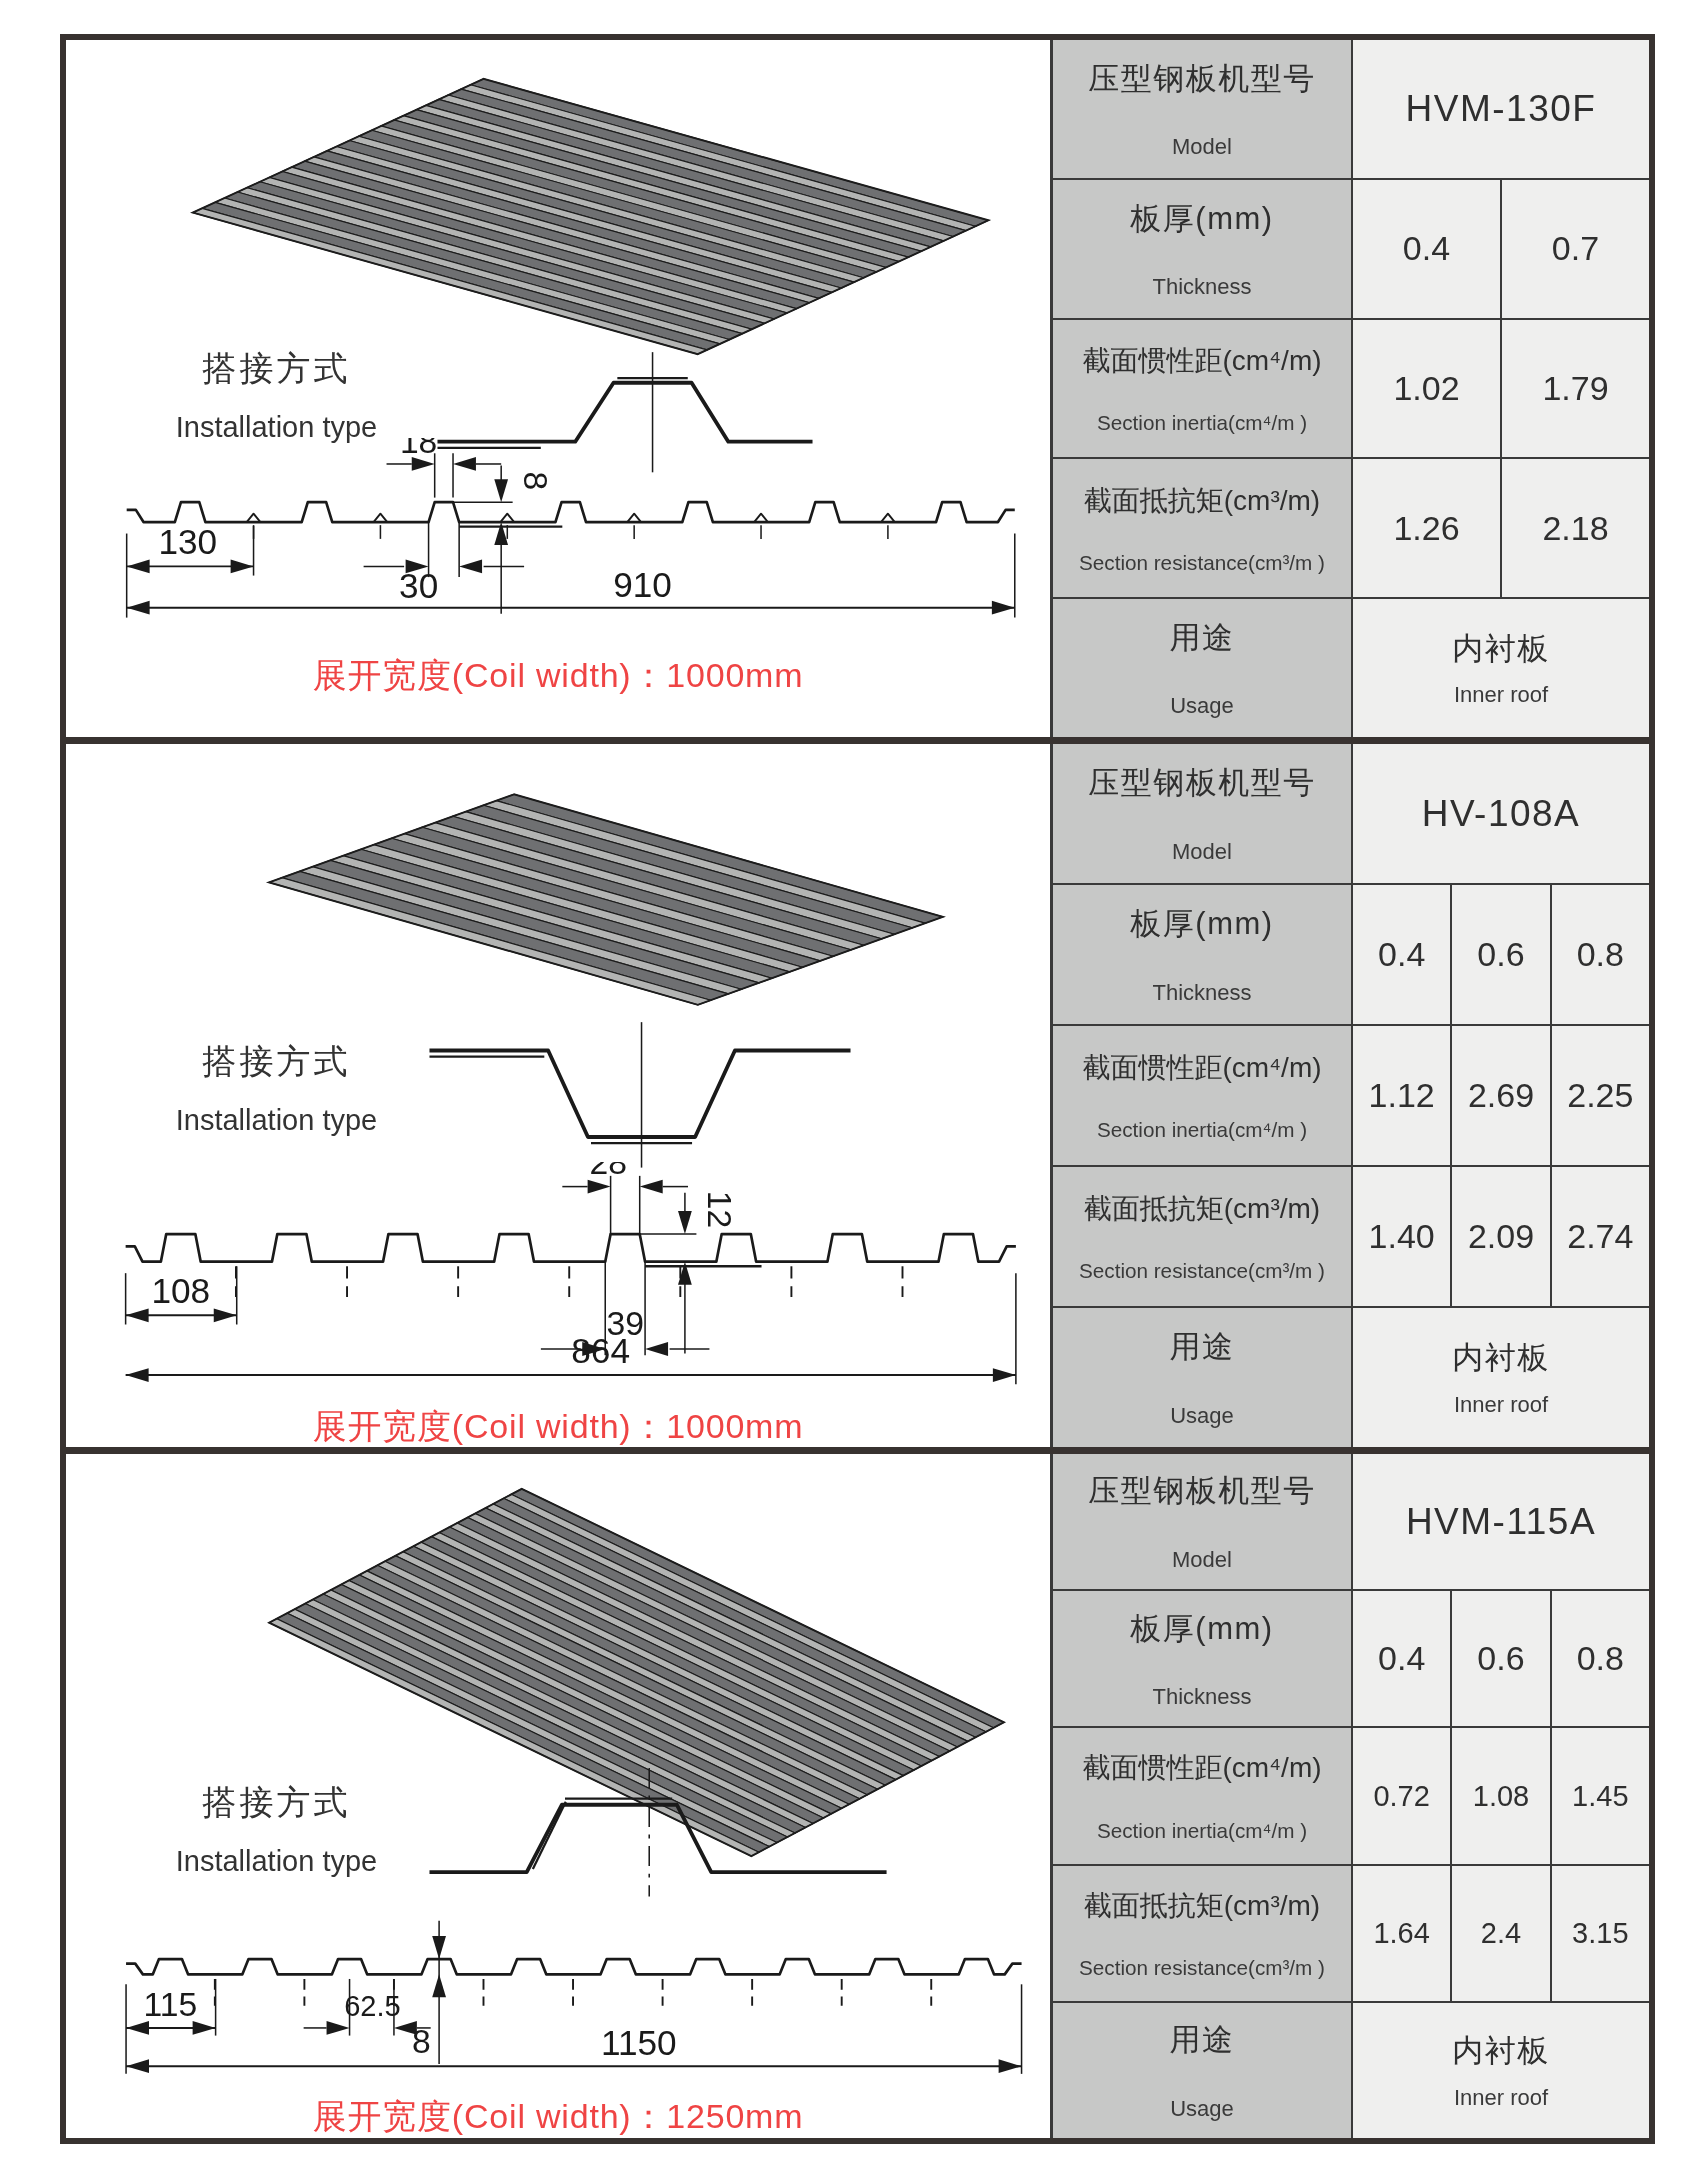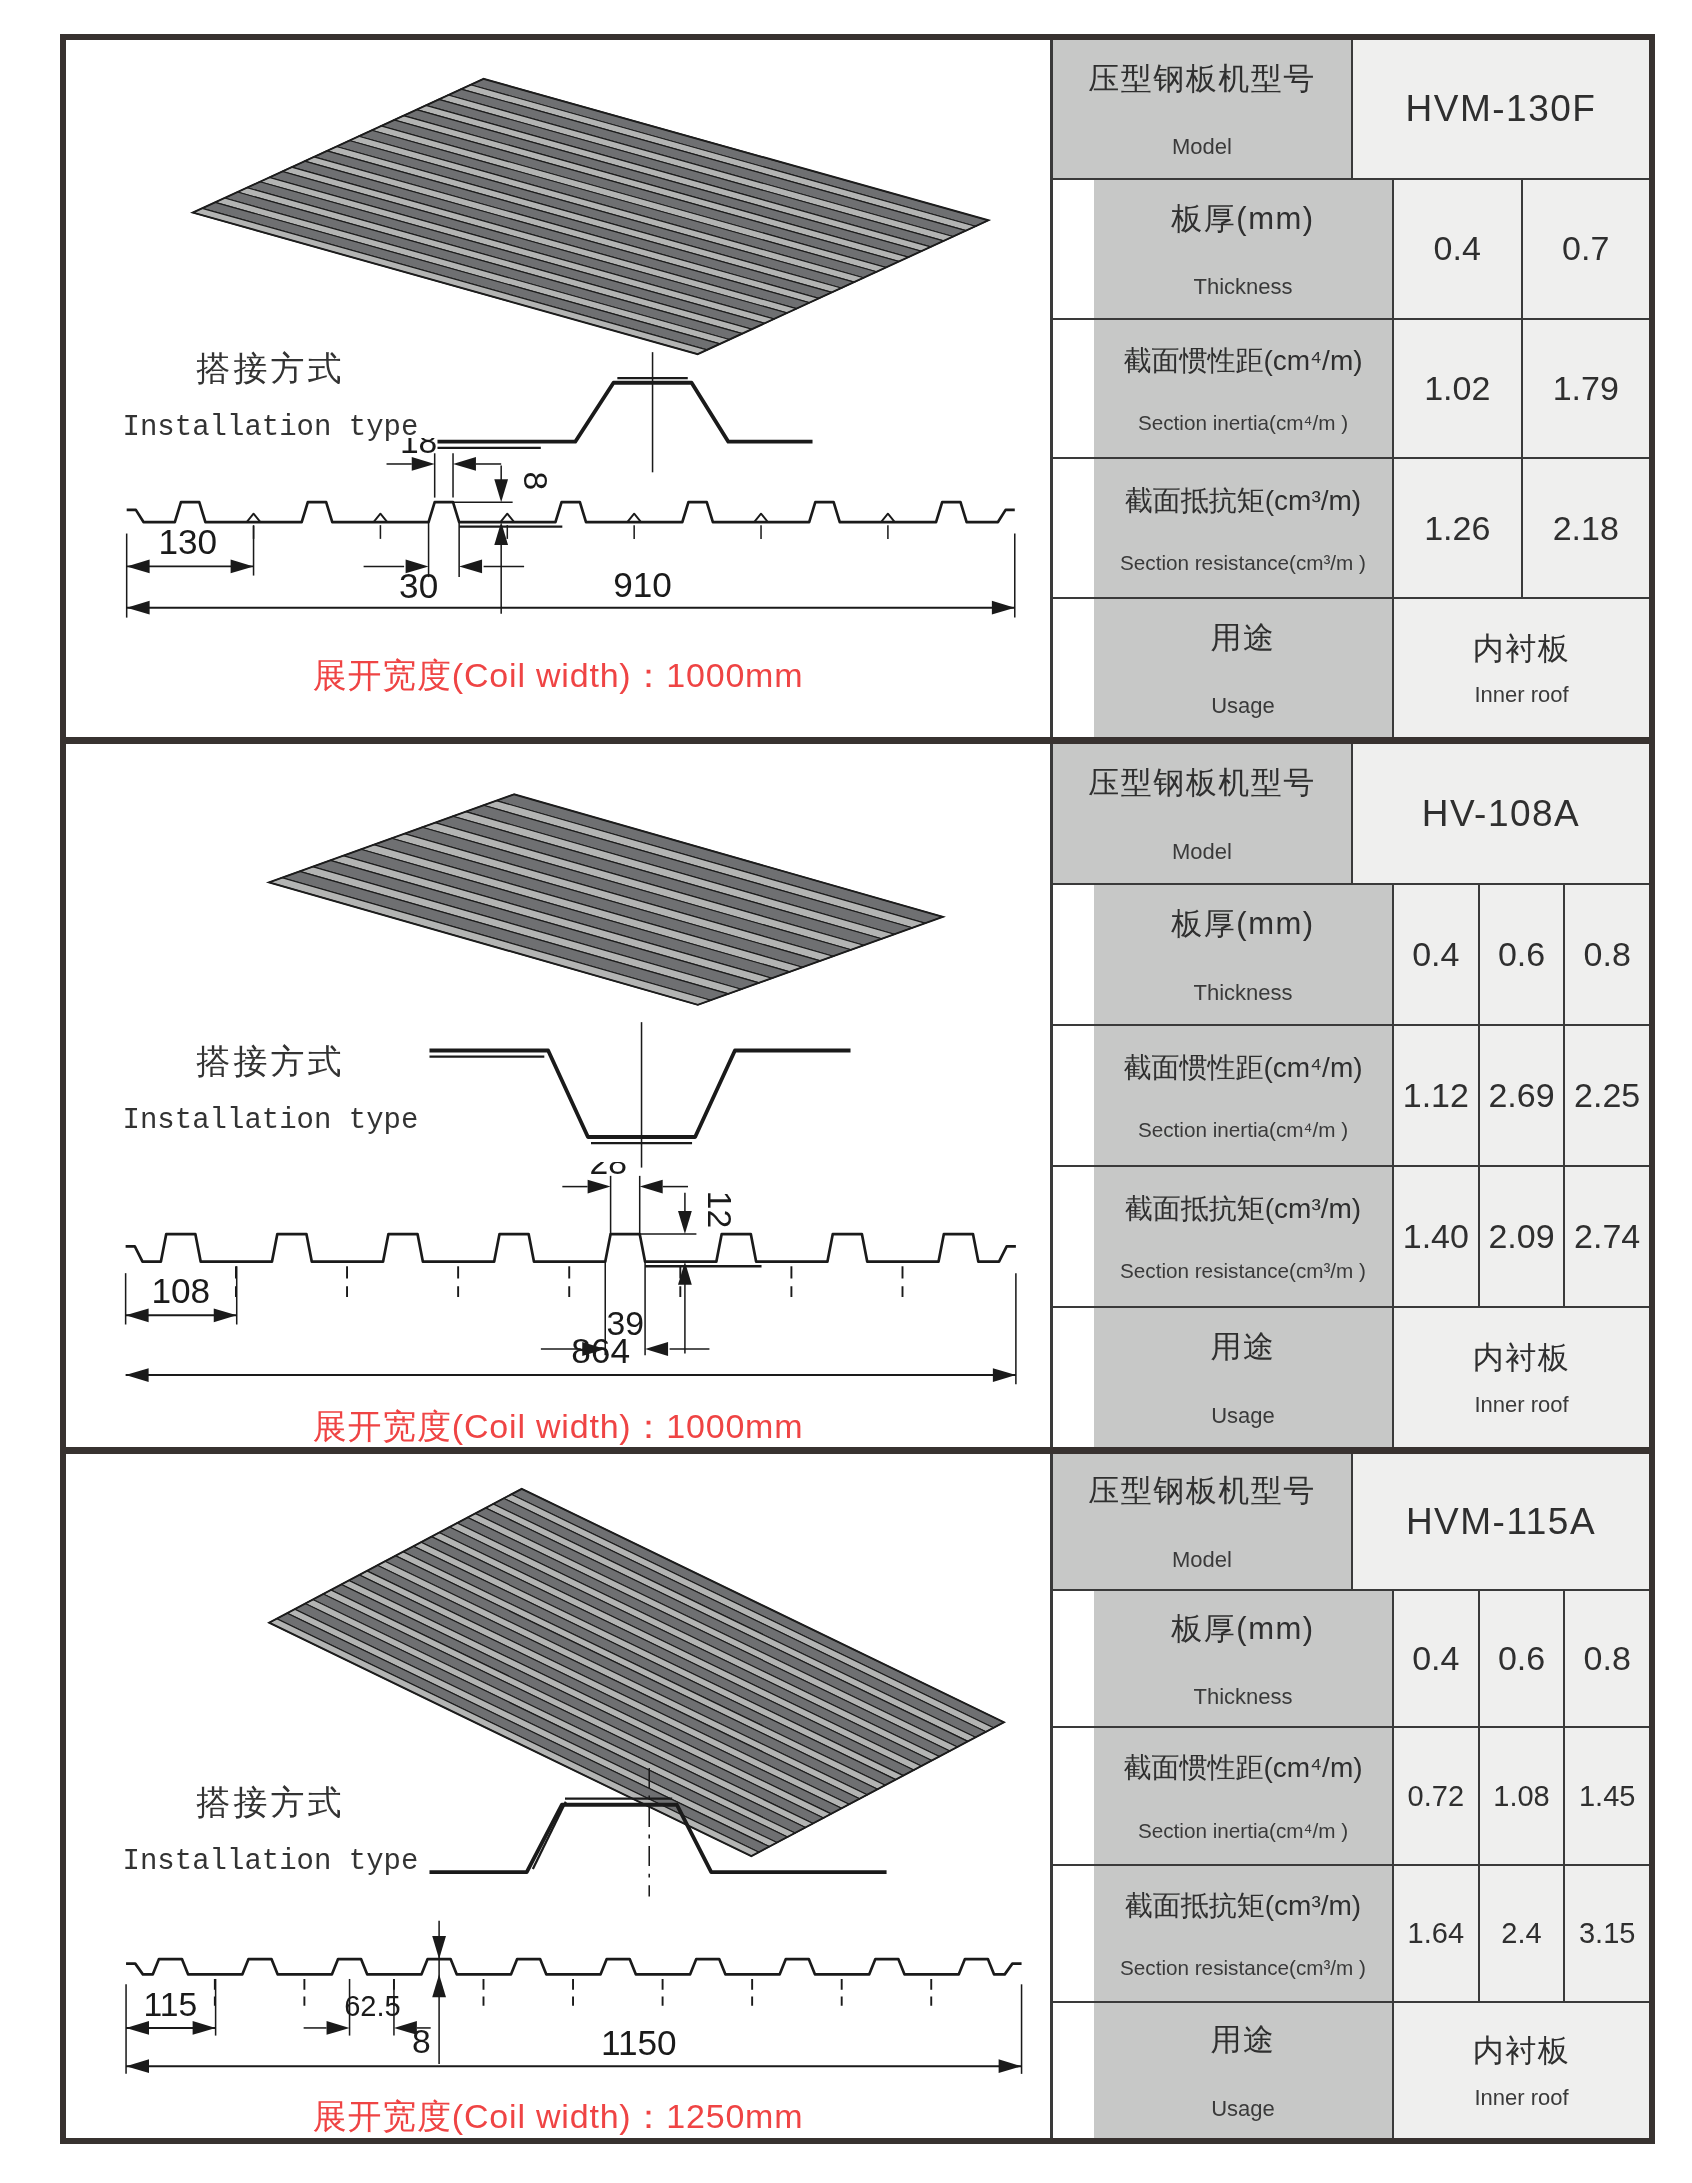--- a/index.html
+++ b/index.html
@@ -18,21 +18,21 @@
   #sec0 { height:697px; }
   #sec1 { height:710px; }
   #sec2 { height:691px; }
 
   .draw-col { position:relative; width:984px; overflow:hidden; background:#ffffff; }
   .table-col {
     width:599px; border-left:3.1px solid var(--line,#3a3a3a);
     display:flex; flex-direction:column;
   }
   .trow { flex:1; display:flex; min-height:0; }
-  .trow + .trow { border-top:2.3px solid var(--line,#3a3a3a);padding-left:41px; }
+  .trow + .trow { border-top:2.3px solid var(--line,#3a3a3a); }
   .tlabel {
     width:300px; background:var(--label-bg,#c7c8c7);
     border-right:2.3px solid var(--line,#3a3a3a);
     display:flex; flex-direction:column; align-items:center; justify-content:center;
     text-align:center;
     gap:22px;
   }
   .tvals { flex:1; display:flex; }
   .tcell {
     flex:1; background:var(--value-bg,#efefee);
@@ -42,21 +42,21 @@
   .tcell + .tcell { border-left:2.3px solid var(--line,#3a3a3a); }
   .zh { font-size:31px; letter-spacing:1.5px; color:#2f2f2f; }
   .zh.small { font-size:28px; letter-spacing:0; }
   .en { font-size:22px; margin-top:12.3px; color:#3a3a3a; }
   .en.small { font-size:20.7px; margin-top:9.2px; }
   .val { font-size:34px; }
   .val.narrow { font-size:29px; }
   .model-val { font-size:37px; letter-spacing:1.5px; }
 
   .inst-label {
-    position:absolute; left:40px; width:329px; text-align:center; color:#333;font-family:Liberation Mono, monospace;
+    position:absolute; left:46px; width:329px; text-align:center; color:#333;
   }
   .inst-label .zh-line { font-size:34px; letter-spacing:3.1px; }
   .inst-label .en-line { font-size:29px; margin-top:19px; }
 
   .coil {
     position:absolute; width:100%; text-align:center;
     font-size:34px; color:#ef4444; letter-spacing:0.8px;
   }
   svg { position:absolute; display:block; }
   svg text { font-family:"Liberation Sans", sans-serif; fill:#1a1a1a; }

